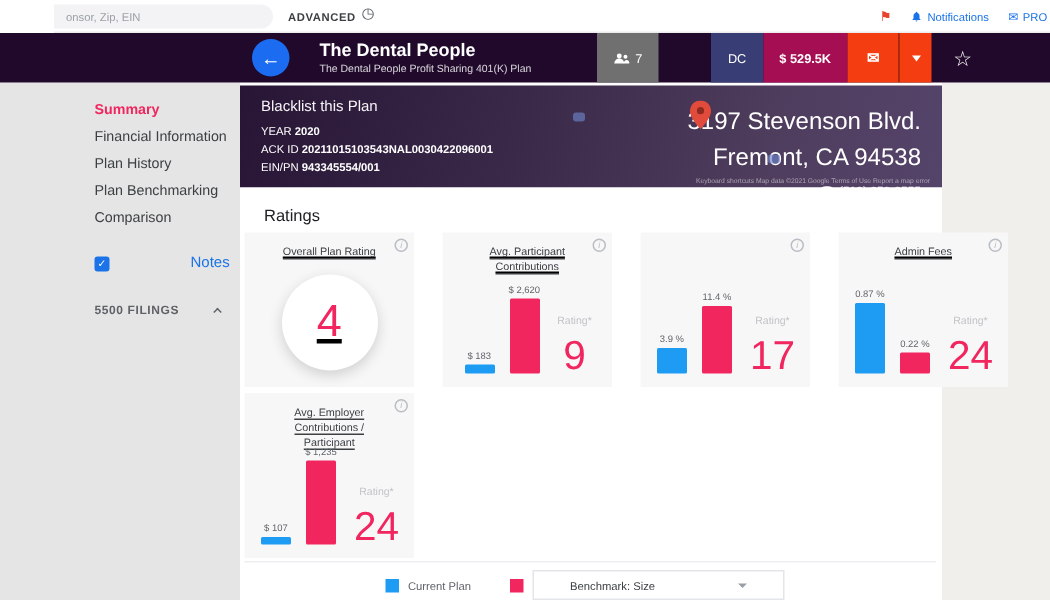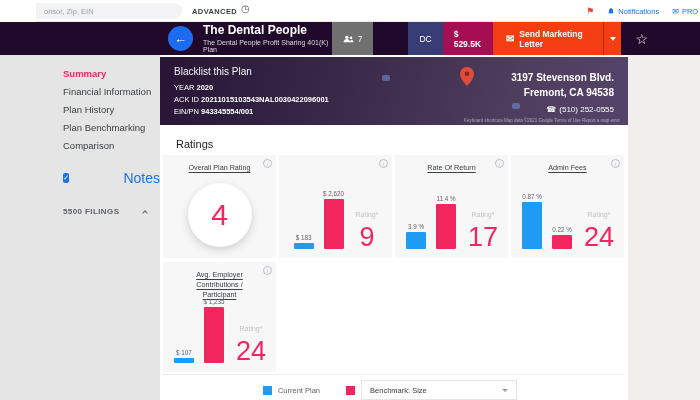--- a/index.html
+++ b/index.html
@@ -18,62 +18,62 @@
   .advanced{position:absolute;left:156px;top:7px;font-size:7.5px;font-weight:bold;letter-spacing:.4px;color:#3c4043;cursor:pointer;}
   .clock-ic{position:absolute;left:205px;top:3px;font-size:10px;color:#5f6368;cursor:pointer;}
   .topbar-right{position:absolute;right:2px;top:0;height:22px;display:flex;align-items:center;gap:13px;}
   .flag-ic{color:#E8432C;font-size:9px;cursor:pointer;}
   .top-link{display:flex;align-items:center;gap:3px;font-size:7.5px;color:var(--link_blue);cursor:pointer;white-space:nowrap;}
   .top-link svg{display:block;}
 
   
   .appbar{position:absolute;left:0;top:22px;width:700px;height:33px;background:var(--header);display:flex;align-items:center;z-index:5;}
   .back-btn{margin-left:168px;width:25px;height:25px;border-radius:50%;background:var(--back_btn);color:#fff;display:flex;align-items:center;justify-content:center;font-size:13px;font-weight:bold;cursor:pointer;flex:0 0 auto;}
-  .titles{margin-left:10px;color:#fff;}
+  .titles{margin-left:20px;color:#fff;}
   .plan-title{font-size:12px;font-weight:bold;line-height:1.15;}
   .plan-subtitle{font-size:7px;color:rgba(255,255,255,.82);margin-top:2px;}
   .badges{margin-left:auto;display:flex;align-items:stretch;height:33px;}
   .badge{display:flex;align-items:center;justify-content:center;gap:4px;color:#fff;font-size:8.5px;padding:0 11px;}
   .badge.gray{background:var(--badge_gray);}
   .badge.dc{background:var(--badge_dc);margin-left:35px;}
   .badge.assets{background:var(--badge_assets);font-weight:bold;}
   .send-btn{display:flex;align-items:center;gap:5px;background:var(--send);color:#fff;font-size:8.5px;font-weight:600;padding:0 13px;cursor:pointer;}
   .send-caret{width:22px;background:var(--send);border-left:1px solid rgba(0,0,0,.28);display:flex;align-items:center;justify-content:center;cursor:pointer;}
   .chev-down{width:0;height:0;border-left:3.5px solid transparent;border-right:3.5px solid transparent;border-top:4px solid #fff;}
   .star-ic{color:#fff;font-size:14px;margin:0 52px 0 14px;cursor:pointer;line-height:1;}
 
   
   .sidebar{position:absolute;left:0;top:55px;width:160px;bottom:0;background:#e5e5e5;padding:13px 0 0 63px;z-index:4;}
   .side-item{font-size:9.5px;color:var(--text);margin-bottom:7px;cursor:pointer;white-space:nowrap;}
   .side-item.active{color:var(--pink);font-weight:bold;}
   .notes-row{margin-top:19px;display:flex;align-items:center;gap:6px;cursor:pointer;}
   .notes-check{width:10px;height:10px;border-radius:2px;background:var(--link_blue);color:#fff;font-size:7px;display:flex;align-items:center;justify-content:center;}
-  .notes-label{font-size:14px;color:var(--link_blue);padding-left:48px;}
+  .notes-label{font-size:10px;color:var(--link_blue);padding-left:48px;}
   .filings-row{margin-top:21px;width:84px;display:flex;align-items:center;justify-content:space-between;cursor:pointer;gap:12px;}
   .filings-label{font-size:8px;font-weight:bold;letter-spacing:.4px;color:#5f6368;}
   .chev-up{width:4px;height:4px;border:solid #5f6368;border-width:1.5px 1.5px 0 0;transform:rotate(-45deg);margin-top:2px;}
 
   
   .map-panel{position:absolute;left:160px;top:57px;width:468px;height:68px;background:linear-gradient(105deg,#281535 0%,#3a2949 40%,#4e3d5d 75%,#55446a 100%);color:#fff;z-index:4;}
   .blacklist{position:absolute;left:14px;top:9px;font-size:10px;color:rgba(255,255,255,.95);cursor:pointer;}
   .plan-info{position:absolute;left:14px;bottom:7px;font-size:7.5px;line-height:1.6;white-space:nowrap;}
   .plan-info b{font-weight:bold;}
   .addr{position:absolute;right:14px;top:13px;text-align:right;}
-  .addr-line{font-size:10px;font-weight:700;line-height:1.5;}
+  .addr-line{font-size:16px;font-weight:400;line-height:1.5;}
   .phone-row{margin-top:5px;font-size:8px;display:flex;justify-content:flex-end;gap:3px;align-items:center;}
   .map-attr{position:absolute;right:8px;bottom:2px;font-size:4.5px;color:rgba(255,255,255,.5);white-space:nowrap;}
   .map-pin{position:absolute;left:300px;top:10px;}
   .road-shield{position:absolute;width:8px;height:6px;border-radius:2px;background:#6b82c8;opacity:.65;}
 
   .right-gutter{position:absolute;left:628px;top:55px;width:72px;bottom:0;background:#F1EFEC;z-index:3;}
 
   
   .content{position:absolute;left:160px;top:125px;width:468px;height:275px;background:#fff;z-index:4;}
   .ratings-title{position:absolute;left:16px;top:13px;font-size:11px;color:#202124;}
-  .cards-row{position:absolute;left:3px;top:30px;display:flex;gap:3px;}
+  .cards-row{position:absolute;left:3px;top:30px;display:flex;gap:19px;text-decoration:underline;}
   .card{width:113px;height:103px;background:#F7F7F8;position:relative;padding-top:8px;}
   .card-title{display:block;text-align:center;font-size:7.2px;color:var(--text);line-height:1.4;padding:0 13px;text-decoration:underline;text-underline-offset:2px;cursor:pointer;}
   .info-ic{position:absolute;top:4px;right:4px;width:9px;height:9px;border:1px solid #b9bdc4;border-radius:50%;color:#b9bdc4;font-size:6px;display:flex;align-items:center;justify-content:center;cursor:pointer;font-style:italic;}
   .info-ic::after{content:"i";}
   .big-circle{margin:10px auto 0;width:64px;height:64px;border-radius:50%;background:#fff;box-shadow:0 3px 9px rgba(0,0,0,.16);display:flex;align-items:center;justify-content:center;}
   .circle-num{font-size:30px;font-weight:300;color:var(--pink);}
   .chart{position:absolute;left:0;right:0;bottom:9px;display:flex;align-items:flex-end;justify-content:center;gap:8px;}
   .bar-col{display:flex;flex-direction:column;align-items:center;width:22px;}
   .bar-label{font-size:6.3px;color:#5f6368;margin-bottom:2px;white-space:nowrap;}
   .bar{width:20px;border-radius:1px;}
@@ -83,21 +83,21 @@
   .rating-label{font-size:7px;color:#C3C3C8;margin-bottom:9px;}
   .rating-num{font-size:27px;font-weight:300;color:var(--pink);line-height:.8;}
   .card.employer{position:absolute;left:3px;top:137px;height:110px;}
   .divider{position:absolute;left:3px;top:249px;width:461px;border-top:1px solid #ECEEF0;}
   .legend{position:absolute;left:0;right:8px;top:255px;display:flex;justify-content:center;align-items:center;gap:26px;}
   .swatch{width:9px;height:9px;flex:0 0 auto;}
   .swatch.blue{background:var(--blue);}
   .swatch.pink{background:var(--pink);}
   .legend-item{display:flex;align-items:center;gap:6px;}
   .legend-label{font-size:7.5px;color:#5f6368;}
-  .bench-select{width:156px;height:20px;border:1px solid #E3E5E8;background:#fff;display:flex;align-items:center;justify-content:space-between;padding:0 8px;font-size:7.5px;color:var(--text);cursor:pointer;}
+  .bench-select{width:168px;height:20px;border:1px solid #E3E5E8;background:#fff;display:flex;align-items:center;justify-content:space-between;padding:0 24px;font-size:7.5px;color:var(--text);cursor:pointer;}
   .chev-down-gray{width:0;height:0;border-left:3px solid transparent;border-right:3px solid transparent;border-top:3.5px solid #9aa0a6;}
 </style>
 </head>
 <body>
 
 <div class="topbar">
   <input class="search-input" placeholder="onsor, Zip, EIN" style="">
   <span class="advanced">ADVANCED</span>
   <span class="clock-ic">◷</span>
   <div class="topbar-right">
@@ -143,21 +143,20 @@
       <span>7</span>
     </div>
     <div class="badge dc">
       <span>DC</span>
     </div>
     <div class="badge assets">
       <span>$ 529.5K</span>
     </div>
     <div class="send-btn">
       <span style="font-size:10px;">✉</span>
-      <span>Send Marketing Letter</span>
     </div>
     <div class="send-caret">
       <span class="chev-down"></span>
     </div>
   </div>
   <span class="star-ic">☆</span>
 </div>
 
 <div class="sidebar">
   <div class="side-item active">Summary</div>
@@ -208,39 +207,39 @@
 
     <div class="card">
       <span class="card-title">Overall Plan Rating</span>
       <span class="info-ic"></span>
       <div class="big-circle">
         <span class="circle-num">4</span>
       </div>
     </div>
 
     <div class="card">
+      <span class="card-title">Avg. Participant Contributions</span>
       <span class="info-ic"></span>
       <div class="chart">
         <div class="bar-col">
           <span class="bar-label">$ 183</span>
           <div class="bar blue" style="height: 6px;"></div>
         </div>
         <div class="bar-col">
           <span class="bar-label">$ 2,620</span>
           <div class="bar pink" style="height: 50px;"></div>
         </div>
         <div class="rating-block">
           <span class="rating-label">Rating*</span>
           <span class="rating-num">9</span>
         </div>
       </div>
     </div>
 
     <div class="card">
-      <span class="card-title">Rate Of Return</span>
       <span class="info-ic"></span>
       <div class="chart">
         <div class="bar-col">
           <span class="bar-label">3.9 %</span>
           <div class="bar blue" style="height: 17px;"></div>
         </div>
         <div class="bar-col">
           <span class="bar-label">11.4 %</span>
           <div class="bar pink" style="height: 45px;"></div>
         </div>

